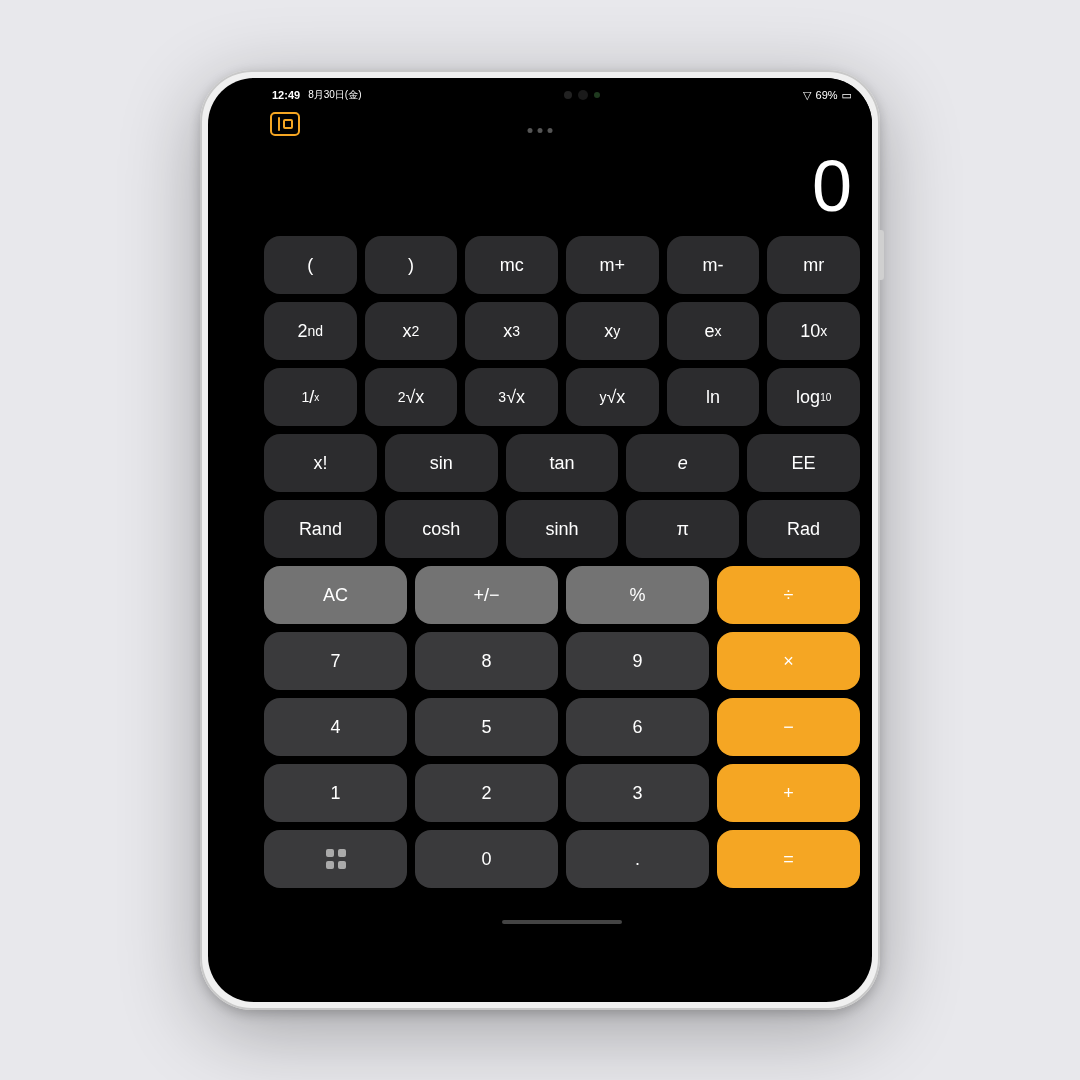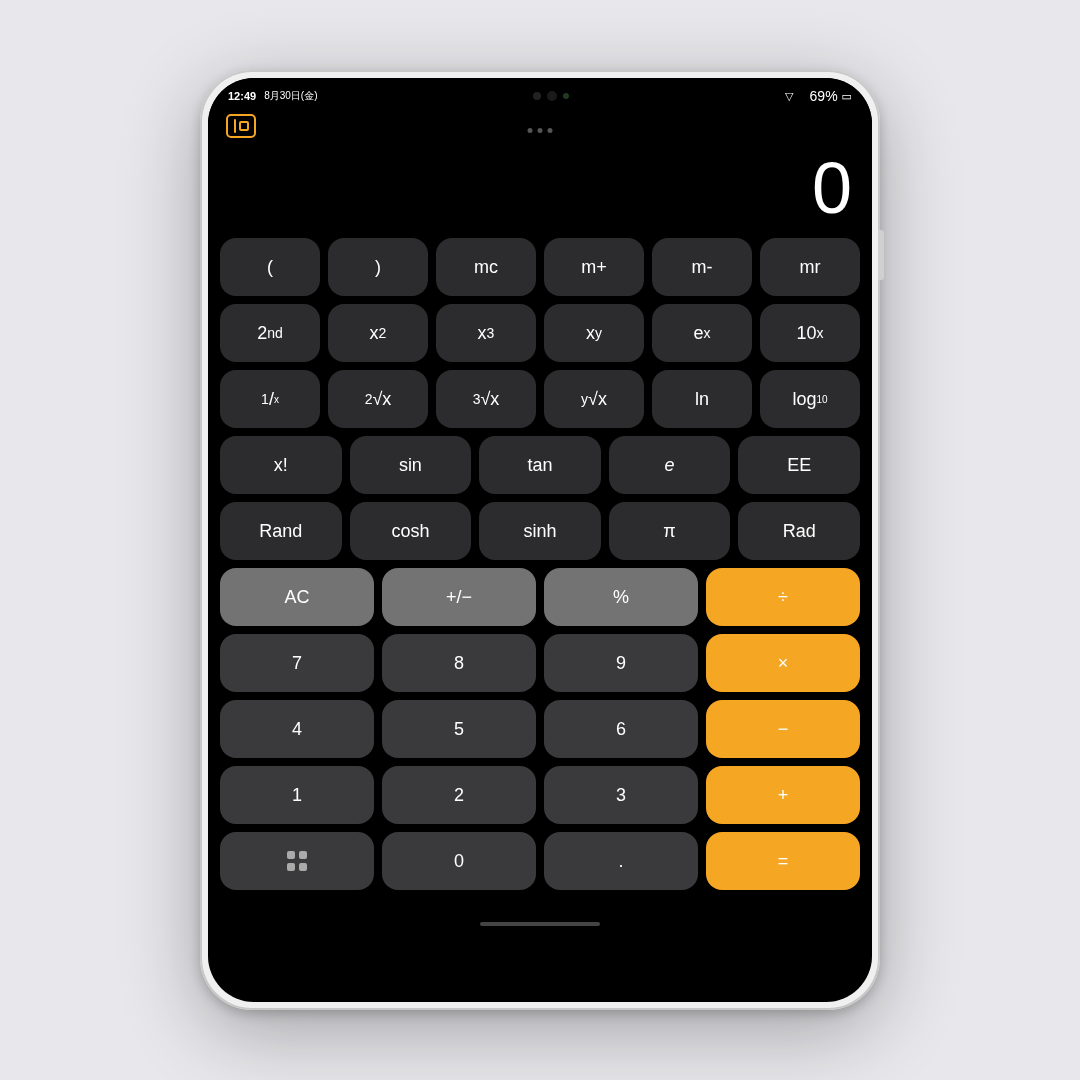--- a/index.html
+++ b/index.html
@@ -26,20 +26,21 @@
         0 20px 80px rgba(0,0,0,0.3),
         0 4px 12px rgba(0,0,0,0.2);
     }
 
     .device-inner {
       position: absolute;
       top: 8px; left: 8px; right: 8px; bottom: 8px;
       background: #000;
       border-radius: 46px;
       overflow: hidden;
+      padding-left: 44px;
     }
 
     
     .status-bar {
       display: flex;
       justify-content: space-between;
       align-items: center;
       padding: 10px 20px 6px;
       background: #000;
       color: #fff;
@@ -159,21 +160,21 @@
         <span class="status-date">8月30日(金)</span>
       </div>
       <div class="status-center">
 
         <span style="width:8px;height:8px;background:#222;border-radius:50%;display:inline-block;"></span>
         <span style="width:10px;height:10px;background:#1a1a1a;border-radius:50%;display:inline-block;"></span>
         <span style="width:6px;height:6px;background:#1f3a1f;border-radius:50%;display:inline-block;"></span>
       </div>
       <div class="status-right">
         <span style="font-size:11px;">▽</span>
-        <span style="font-size:14px;margin-left:12px;">69%</span>
+        <span style="font-size:11px;">69%</span>
         <span style="font-size:11px;">▭</span>
       </div>
     </div>
 
     <div class="app-icon-area">
       <div class="app-icon">
         <div style="display:flex;gap:3px;align-items:center;">
           <div style="width:2px;height:14px;background:#f5a623;border-radius:1px;"></div>
           <div style="width:10px;height:10px;background:none;border:2px solid #f5a623;border-radius:2px;display:grid;grid-template-columns:1fr 1fr;gap:1px;padding:1px;">
           </div>

